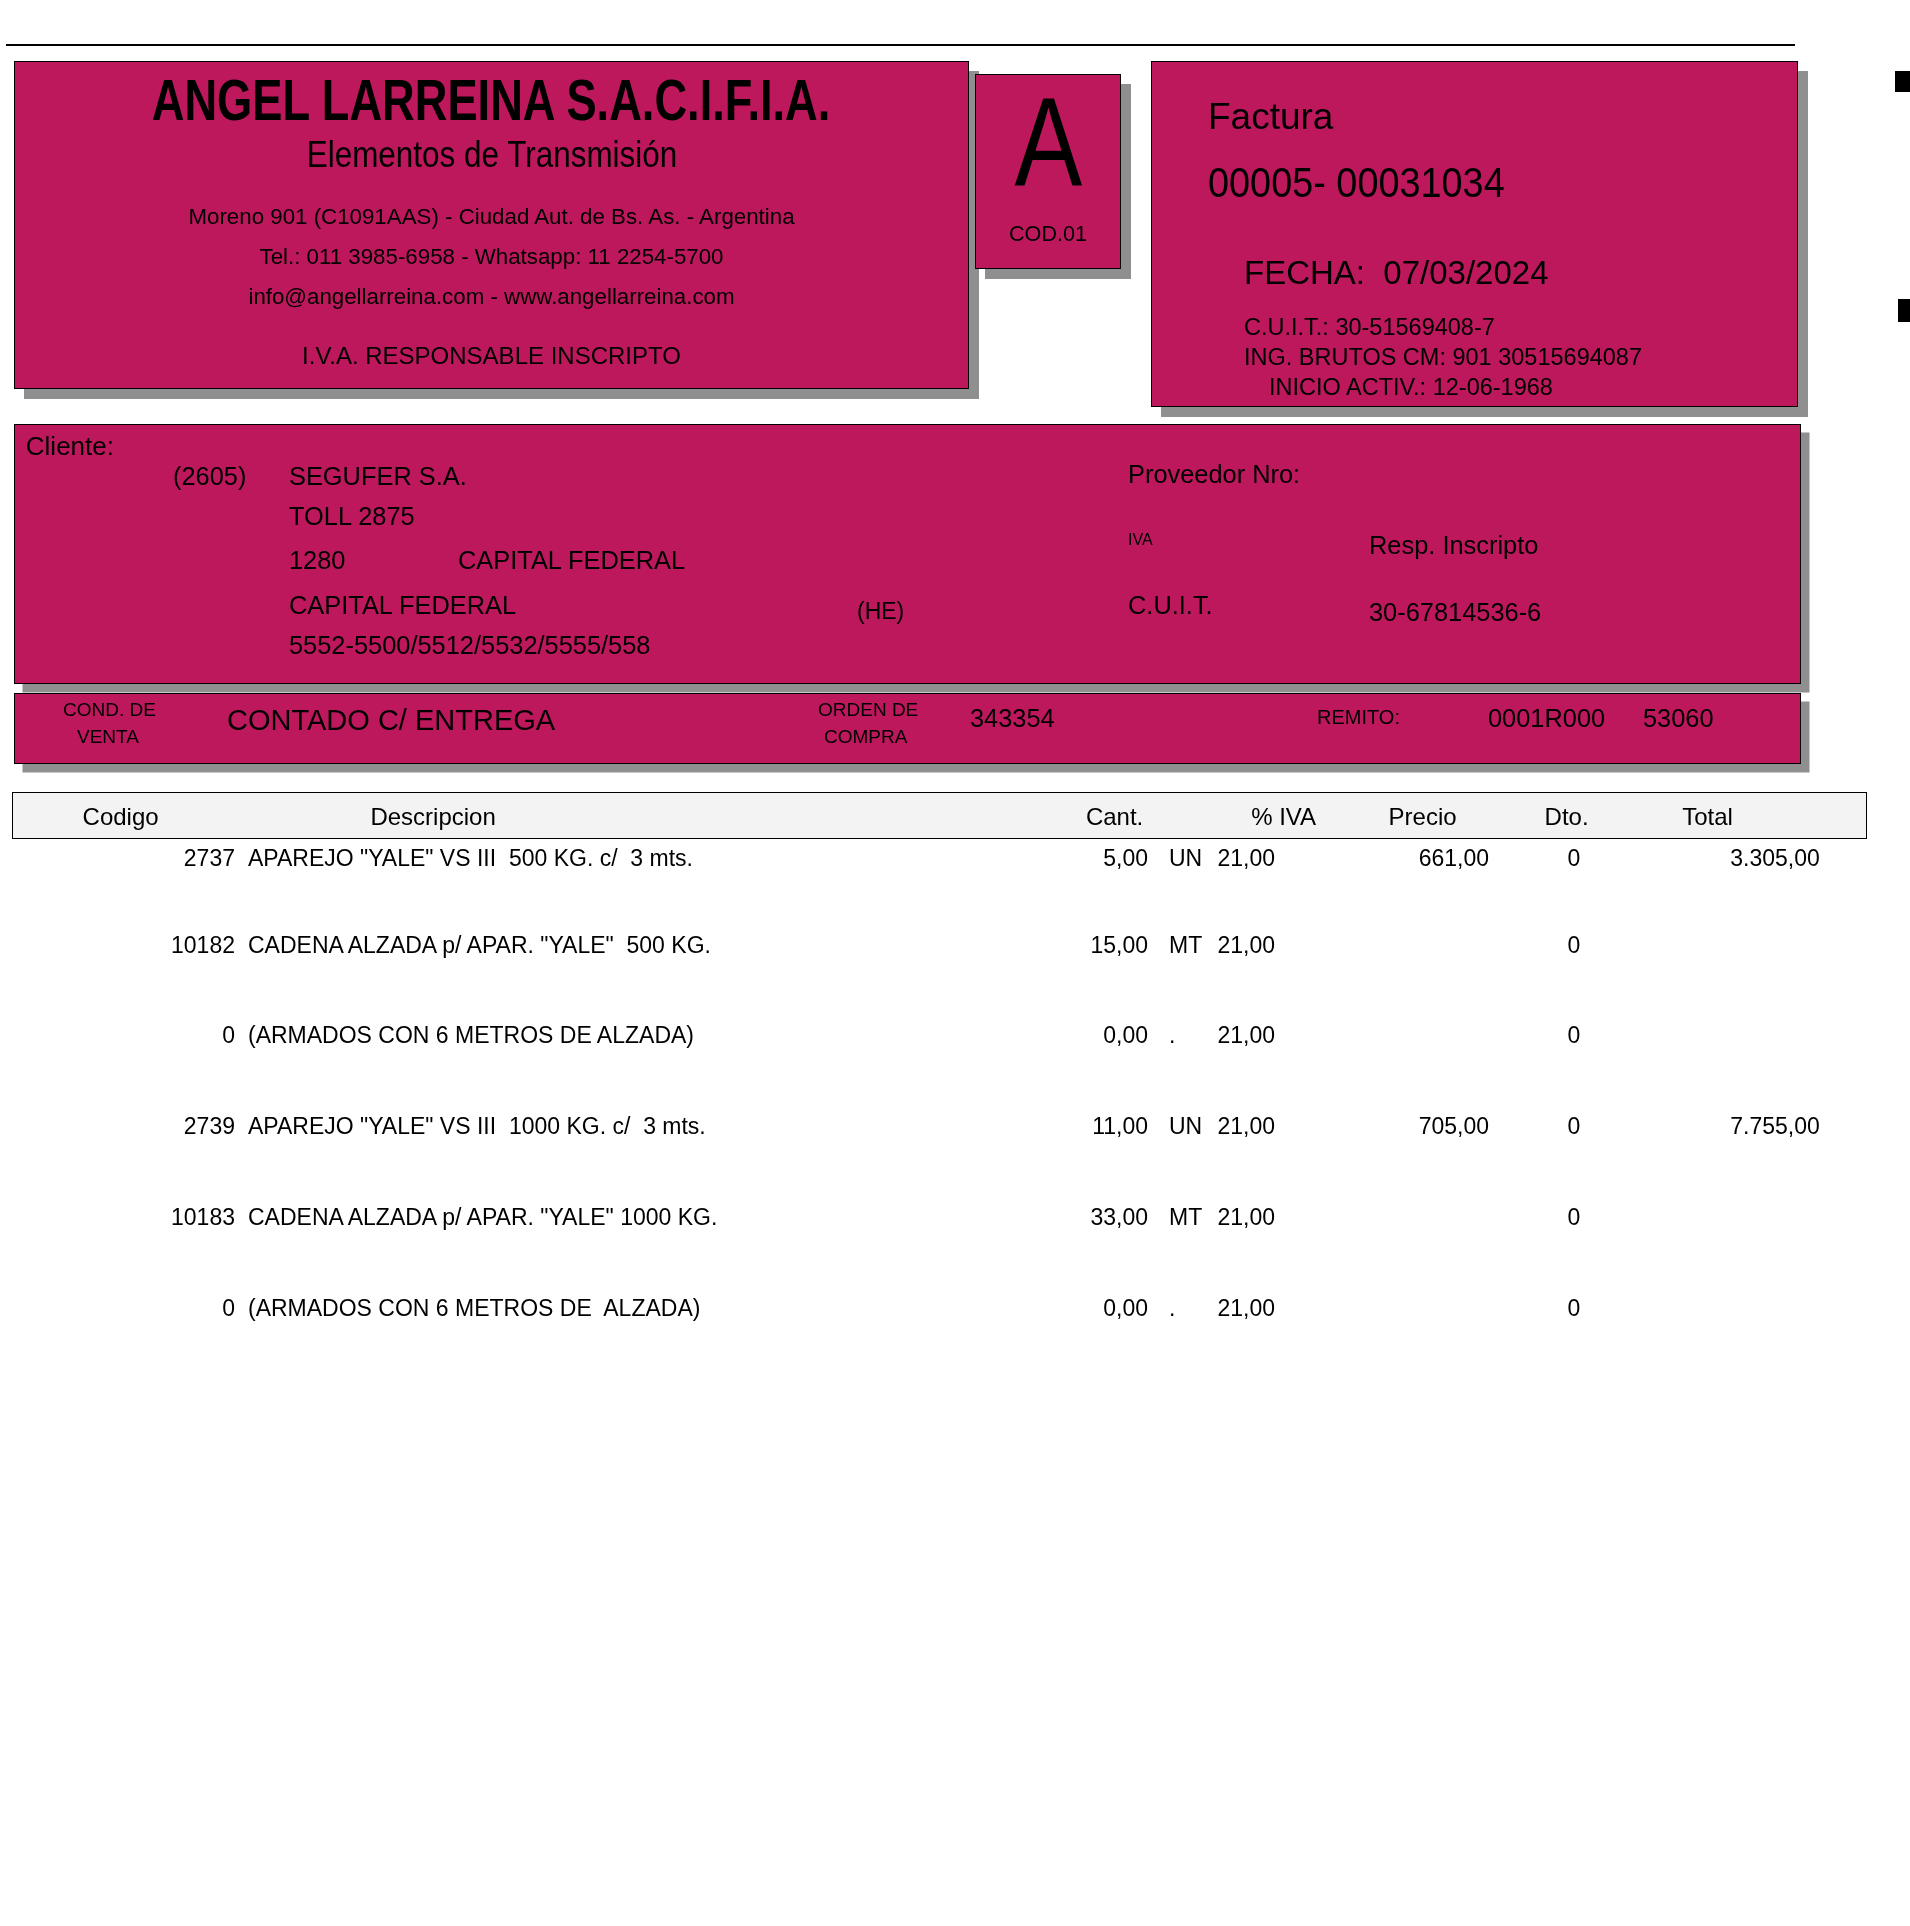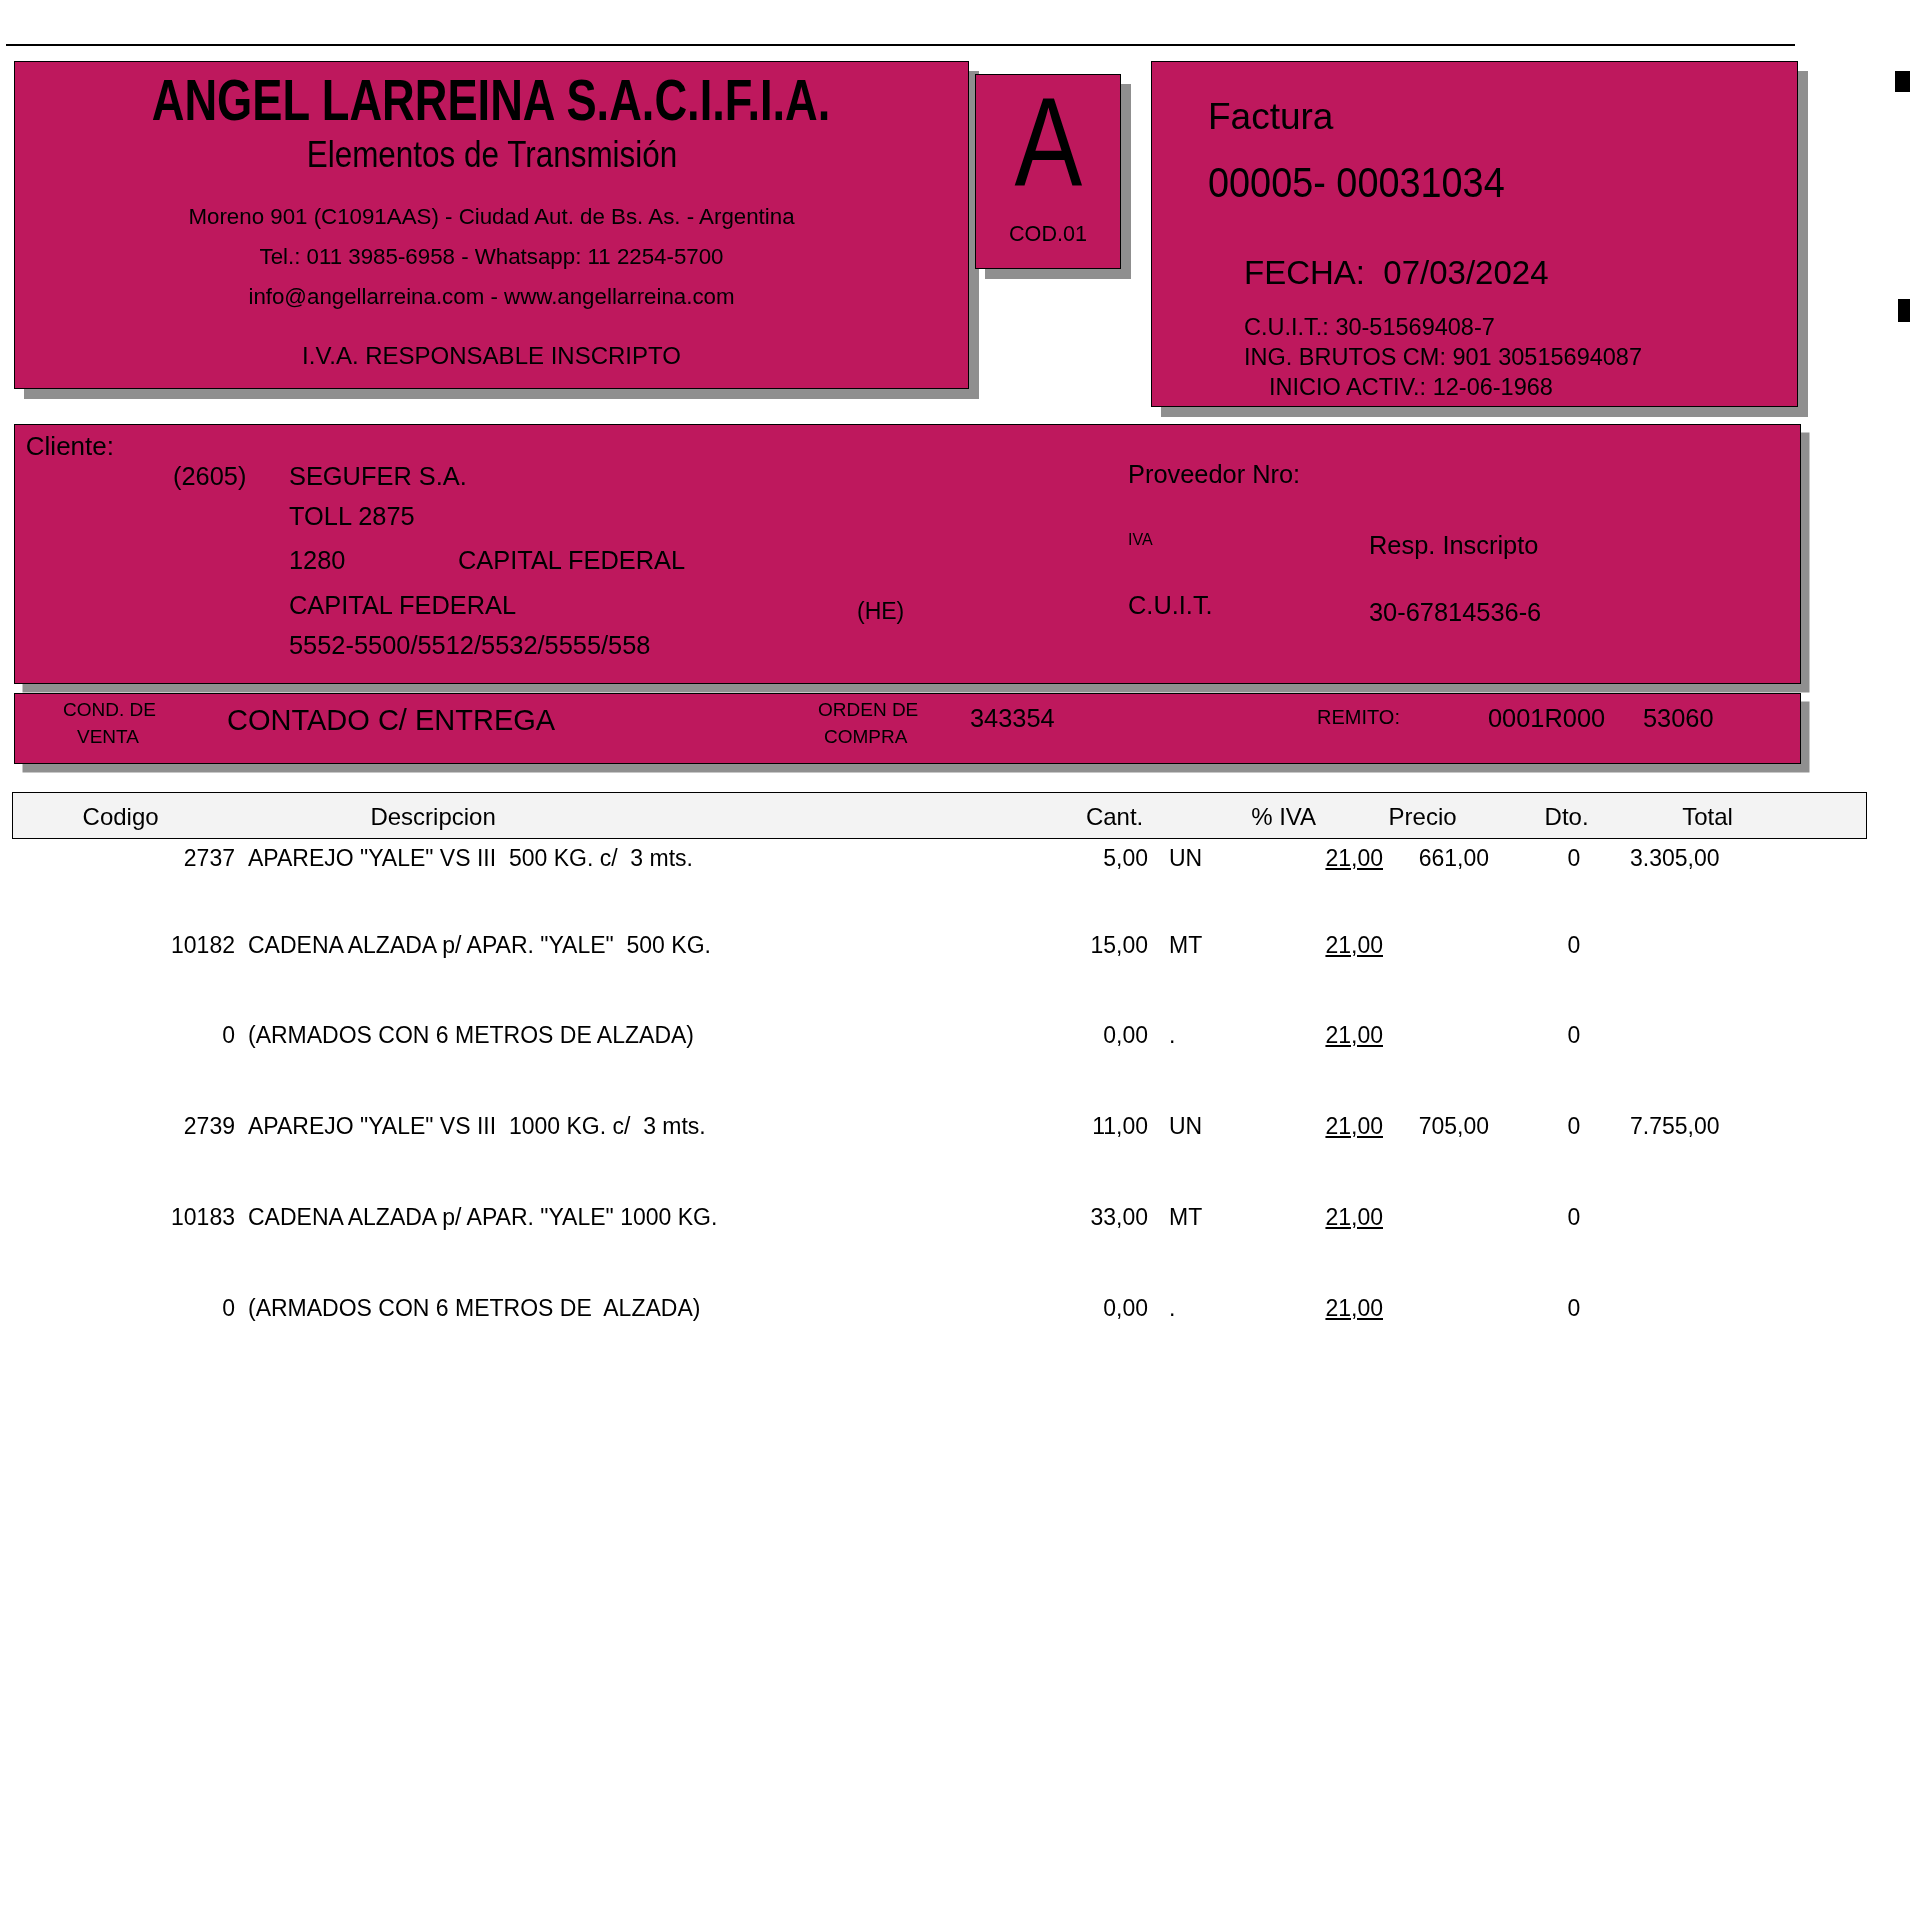--- a/index.html
+++ b/index.html
@@ -25,24 +25,24 @@
   .co-a2{top:182px;font-size:22.3px;}
   .co-a3{top:222px;font-size:22.3px;}
   .co-iva{top:280px;font-size:24px;}
   
   .th{font-size:24px;line-height:47px;position:absolute;top:0;}
   .item-row{position:absolute;left:0;width:1910px;height:35px;font-size:23px;line-height:35px;}
   .ic{position:absolute;left:39px;width:196px;text-align:right;}
   .id{position:absolute;left:248px;width:886px;white-space:pre;}
   .iq{position:absolute;left:986px;width:162px;text-align:right;}
   .iu{position:absolute;left:1169px;width:62px;}
-  .iv{position:absolute;left:1262px;width:121px;text-align:right;text-decoration:underline;}
+  .iv{position:absolute;left:1154px;width:121px;text-align:right;}
   .ip{position:absolute;left:1368px;width:121px;text-align:right;}
   .it{position:absolute;left:1545px;width:58px;text-align:center;}
-  .il{position:absolute;left:1630px;width:146px;text-align:left;}
+  .il{position:absolute;left:1702px;width:146px;text-align:center;}
 </style>
 </head>
 <body>
 
 <div id="page">
 
   <div class="abs line" style="left:5.8px;top:44px;width:1789px;height:2.3px;"></div>
   <div class="abs line" style="left:1895px;top:71px;width:16px;height:21px;"></div>
   <div class="abs line" style="left:1898px;top:299px;width:12px;height:23px;"></div>
 

